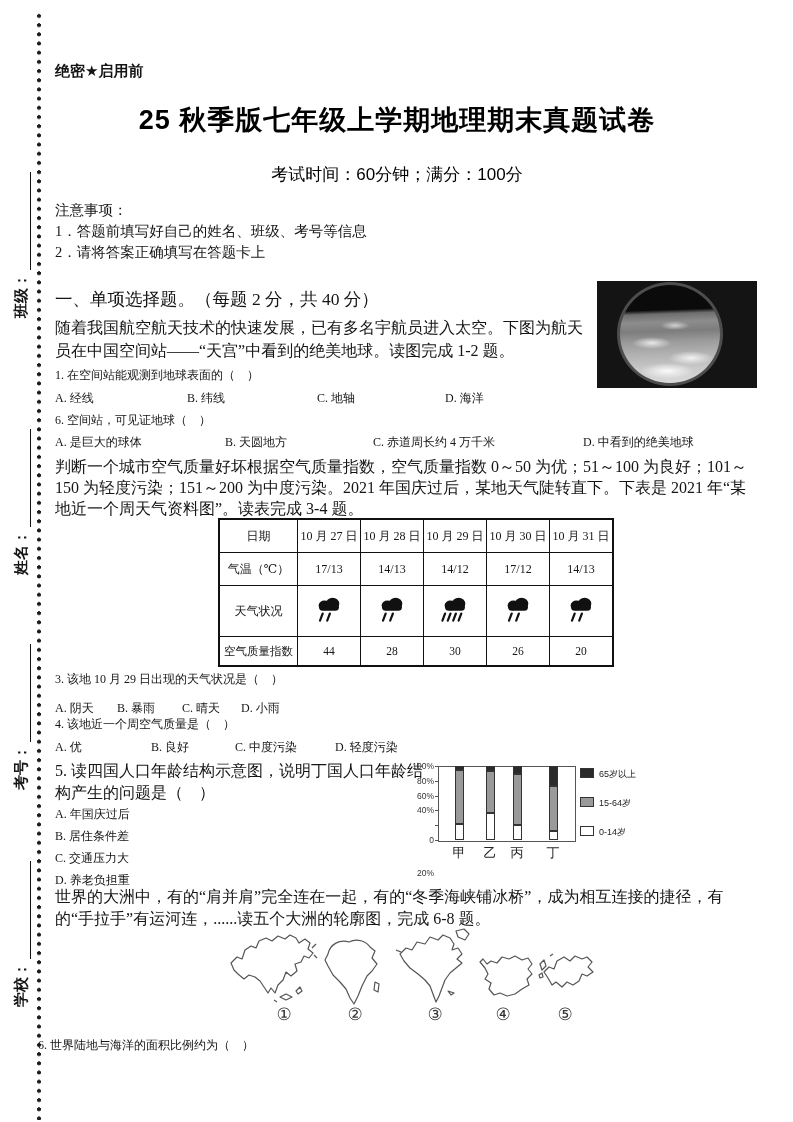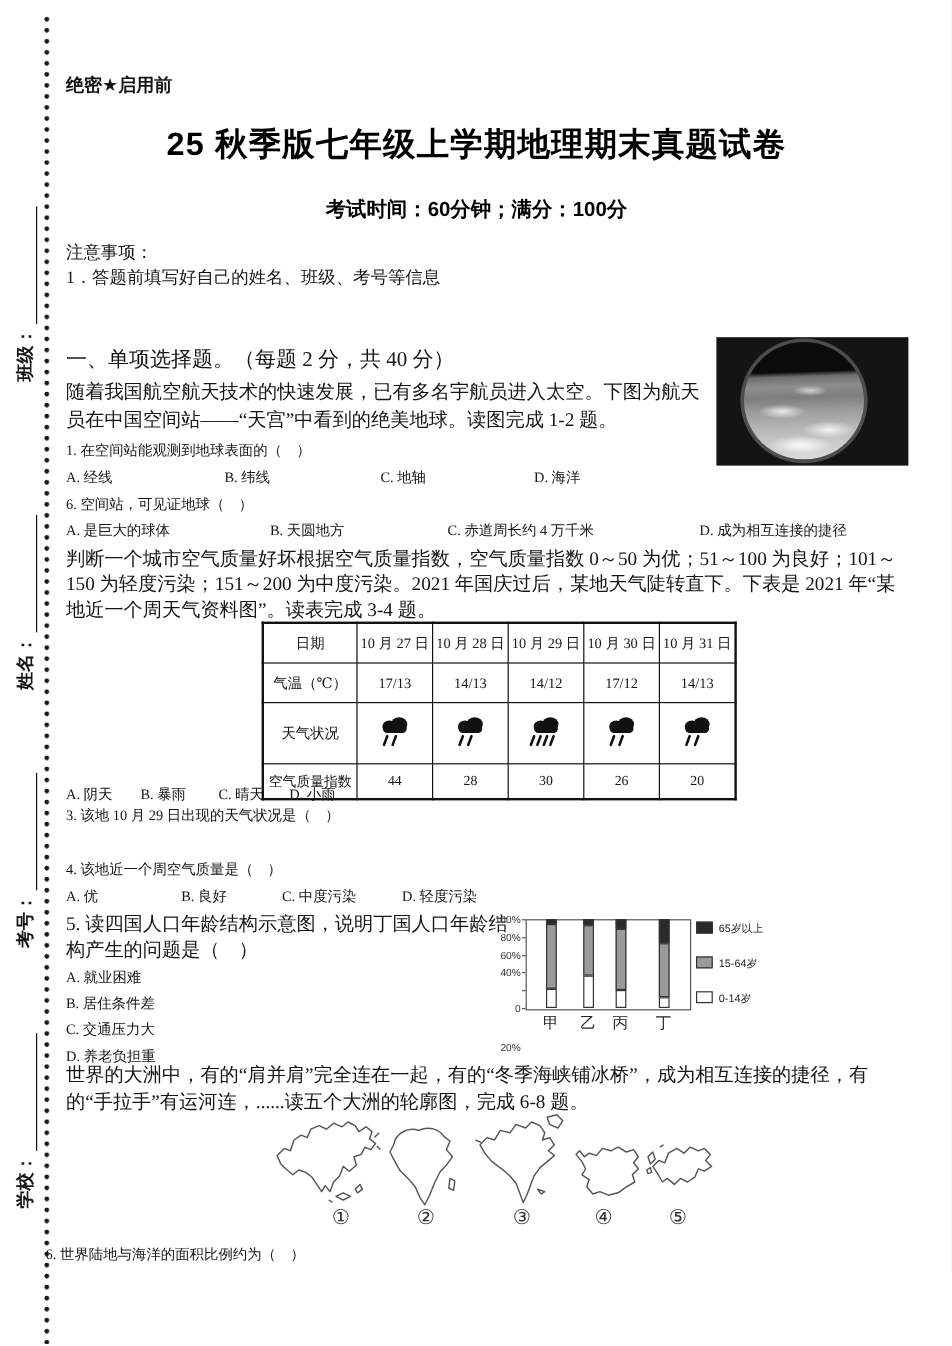--- a/index.html
+++ b/index.html
@@ -21,21 +21,21 @@
     display:flex; align-items:flex-end; gap:3px;
     font-family:"Liberation Sans","DejaVu Sans",sans-serif;
     font-weight:bold; font-size:15px; white-space:nowrap;
   }
   .mline { flex:0 0 98px; height:16px; border-bottom:1.6px solid #111; }
   .abs { position:absolute; white-space:nowrap; }
   .sec { font-family:"Liberation Sans","DejaVu Sans",sans-serif; font-weight:bold; font-size:15px; }
   .title { left:54px; top:102px; width:686px; text-align:center;
     font-family:"Liberation Sans","DejaVu Sans",sans-serif; font-weight:900; font-size:27px; color:#000; letter-spacing:1px; }
   .subtitle { left:54px; top:163px; width:686px; text-align:center;
-    font-family:"Liberation Sans","DejaVu Sans",sans-serif; font-weight:bold; font-size:17px; color:#000; }
+    font-family:"Liberation Sans","DejaVu Sans",sans-serif; font-weight:normal; font-size:17px; color:#000; }
   .note { font-size:14.5px; }
   .heading { font-weight:normal; font-size:17.5px; }
   .para { position:absolute; font-size:16px; line-height:23px; }
   .stem { position:absolute; font-size:12px; white-space:nowrap; }
   .optrow { position:absolute; width:700px; height:20px; font-size:12px; }
   .opt { position:absolute; white-space:nowrap; }
   
   #earth { position:absolute; left:597px; top:281px; width:160px; height:107px; background:#141414; overflow:hidden; }
   #porthole { position:absolute; left:20px; top:1px; width:106px; height:104px; border-radius:50%;
     border:3px solid #4d4d4d; box-sizing:border-box;
@@ -91,20 +91,21 @@
   <div class="mfield" style="top:916px">
     <span>学校：</span>
     <span class="mline"></span>
   </div>
 
   <div class="abs sec" style="left:55px;top:62px">绝密★启用前</div>
   <div class="abs title">25 秋季版七年级上学期地理期末真题试卷</div>
   <div class="abs subtitle">考试时间：60分钟；满分：100分</div>
   <div class="abs note" style="left:55px;top:201px">注意事项：</div>
   <div class="abs note" style="left:55px;top:222px">1．答题前填写好自己的姓名、班级、考号等信息</div>
+  <div class="abs note" style="left:55px;top:243px">2．请将答案正确填写在答题卡上</div>
 
   <div class="abs heading" style="left:55px;top:287px">一、单项选择题。（每题 2 分，共 40 分）</div>
 
   <div class="para" style="left:55px;top:316px;width:540px">随着我国航空航天技术的快速发展，已有多名宇航员进入太空。下图为航天员在中国空间站——“天宫”中看到的绝美地球。读图完成 1-2 题。</div>
 
   <div id="earth">
     <div id="porthole">
       <div class="cloudblob" style="left:12px;top:52px;width:40px;height:12px;background:radial-gradient(ellipse,#e8e8e8 0%,transparent 70%)"></div>
       <div class="cloudblob" style="left:48px;top:66px;width:46px;height:14px;background:radial-gradient(ellipse,#f2f2f2 0%,transparent 70%)"></div>
       <div class="cloudblob" style="left:20px;top:78px;width:55px;height:16px;background:radial-gradient(ellipse,#fafafa 0%,transparent 70%)"></div>
@@ -118,21 +119,21 @@
     <span class="opt" style="left:132px">B. 纬线</span>
     <span class="opt" style="left:262px">C. 地轴</span>
     <span class="opt" style="left:390px">D. 海洋</span>
   </div>
 
   <div class="stem" style="left:55px;top:412px">6. 空间站，可见证地球（　）</div>
   <div class="optrow" style="left:55px;top:434px">
     <span class="opt" style="left:0">A. 是巨大的球体</span>
     <span class="opt" style="left:170px">B. 天圆地方</span>
     <span class="opt" style="left:318px">C. 赤道周长约 4 万千米</span>
-    <span class="opt" style="left:528px">D. 成为相互连接的捷径</span>
+    <span class="opt" style="left:528px">D. 中看到的绝美地球</span>
   </div>
 
   <div class="para" style="left:55px;top:456px;width:692px;line-height:21px">判断一个城市空气质量好坏根据空气质量指数，空气质量指数 0～50 为优；51～100 为良好；101～150 为轻度污染；151～200 为中度污染。2021 年国庆过后，某地天气陡转直下。下表是 2021 年“某地近一个周天气资料图”。读表完成 3-4 题。</div>
 
   <table id="weather-table">
     <tbody>
         <tr class="r-dates">
       <td class="wt-label">日期</td>
       <td class="wt-cell">10 月 27 日</td>
       <td class="wt-cell">10 月 28 日</td>
@@ -193,37 +194,37 @@
       <td>44</td>
       <td>28</td>
       <td>30</td>
       <td>26</td>
       <td>20</td>
     </tr>
   </tbody>
     </table>
 
   <div class="stem" style="left:55px;top:671px">3. 该地 10 月 29 日出现的天气状况是（　）</div>
-  <div class="optrow" style="left:55px;top:654px">
+  <div class="optrow" style="left:55px;top:700px">
     <span class="opt" style="left:0">A. 阴天</span>
     <span class="opt" style="left:62px">B. 暴雨</span>
     <span class="opt" style="left:127px">C. 晴天</span>
     <span class="opt" style="left:186px">D. 小雨</span>
   </div>
 
   <div class="stem" style="left:55px;top:716px">4. 该地近一个周空气质量是（　）</div>
   <div class="optrow" style="left:55px;top:739px">
     <span class="opt" style="left:0">A. 优</span>
     <span class="opt" style="left:96px">B. 良好</span>
     <span class="opt" style="left:180px">C. 中度污染</span>
     <span class="opt" style="left:280px">D. 轻度污染</span>
   </div>
 
   <div class="para" style="left:55px;top:760px;width:374px;line-height:22px">5. 读四国人口年龄结构示意图，说明丁国人口年龄结构产生的问题是（　）</div>
-  <div class="stem" style="left:55px;top:806px">A. 就业困难</div>
+  <div class="stem" style="left:55px;top:806px">A. 年国庆过后</div>
   <div class="stem" style="left:55px;top:828px">B. 居住条件差</div>
   <div class="stem" style="left:55px;top:850px">C. 交通压力大</div>
   <div class="stem" style="left:55px;top:872px">D. 养老负担重</div>
 
   <div id="chart">
     <div id="plot"></div>
   <div class="ytick" style="left: 0px; top: 1px;">100%</div>
       <div class="tickmark" style="top: 6px;"></div>
       <div class="ytick" style="left: 0px; top: 15.8px;">80%</div>
       <div class="tickmark" style="top: 20.8px;"></div>

